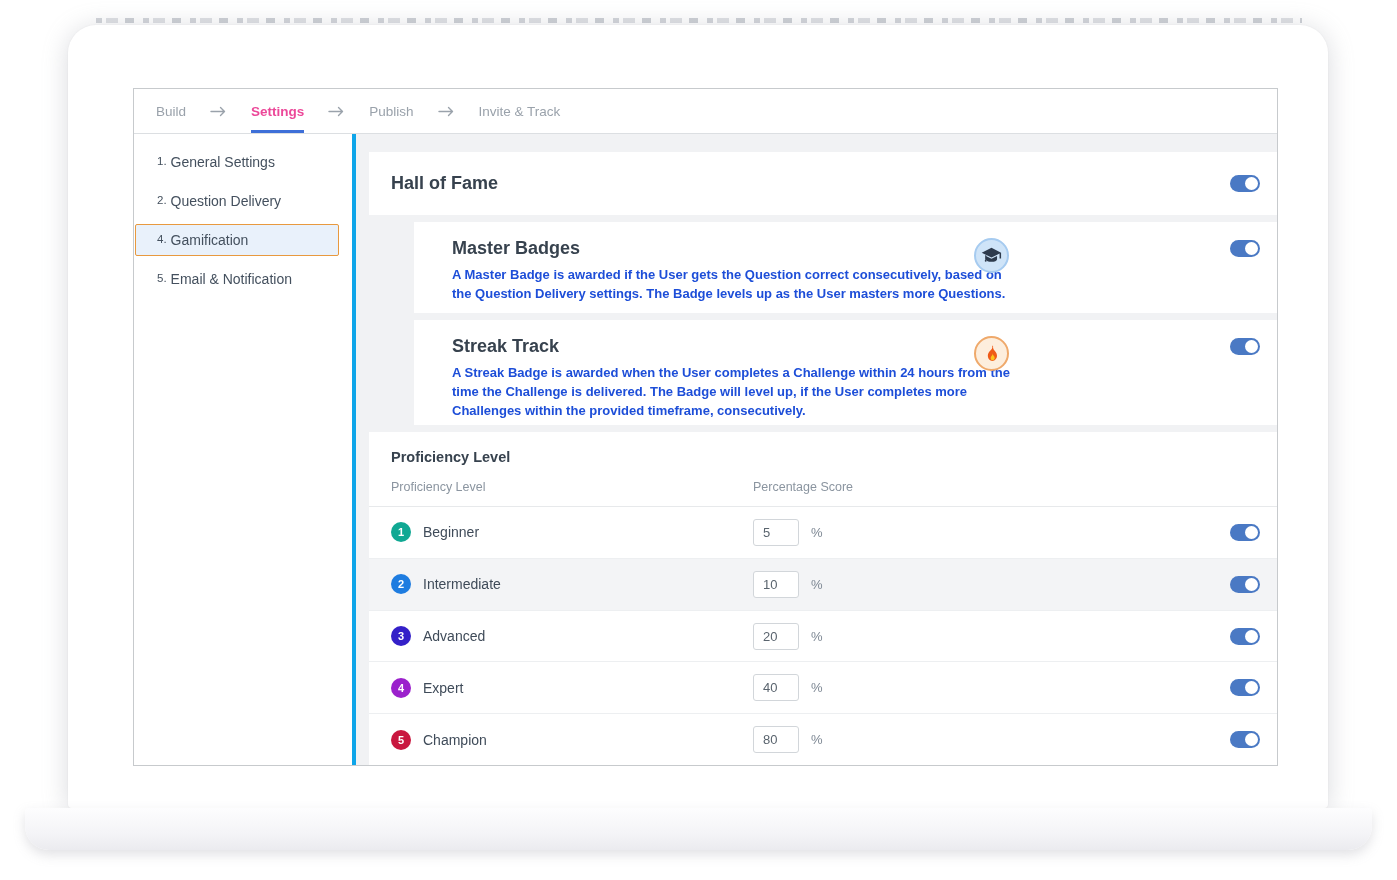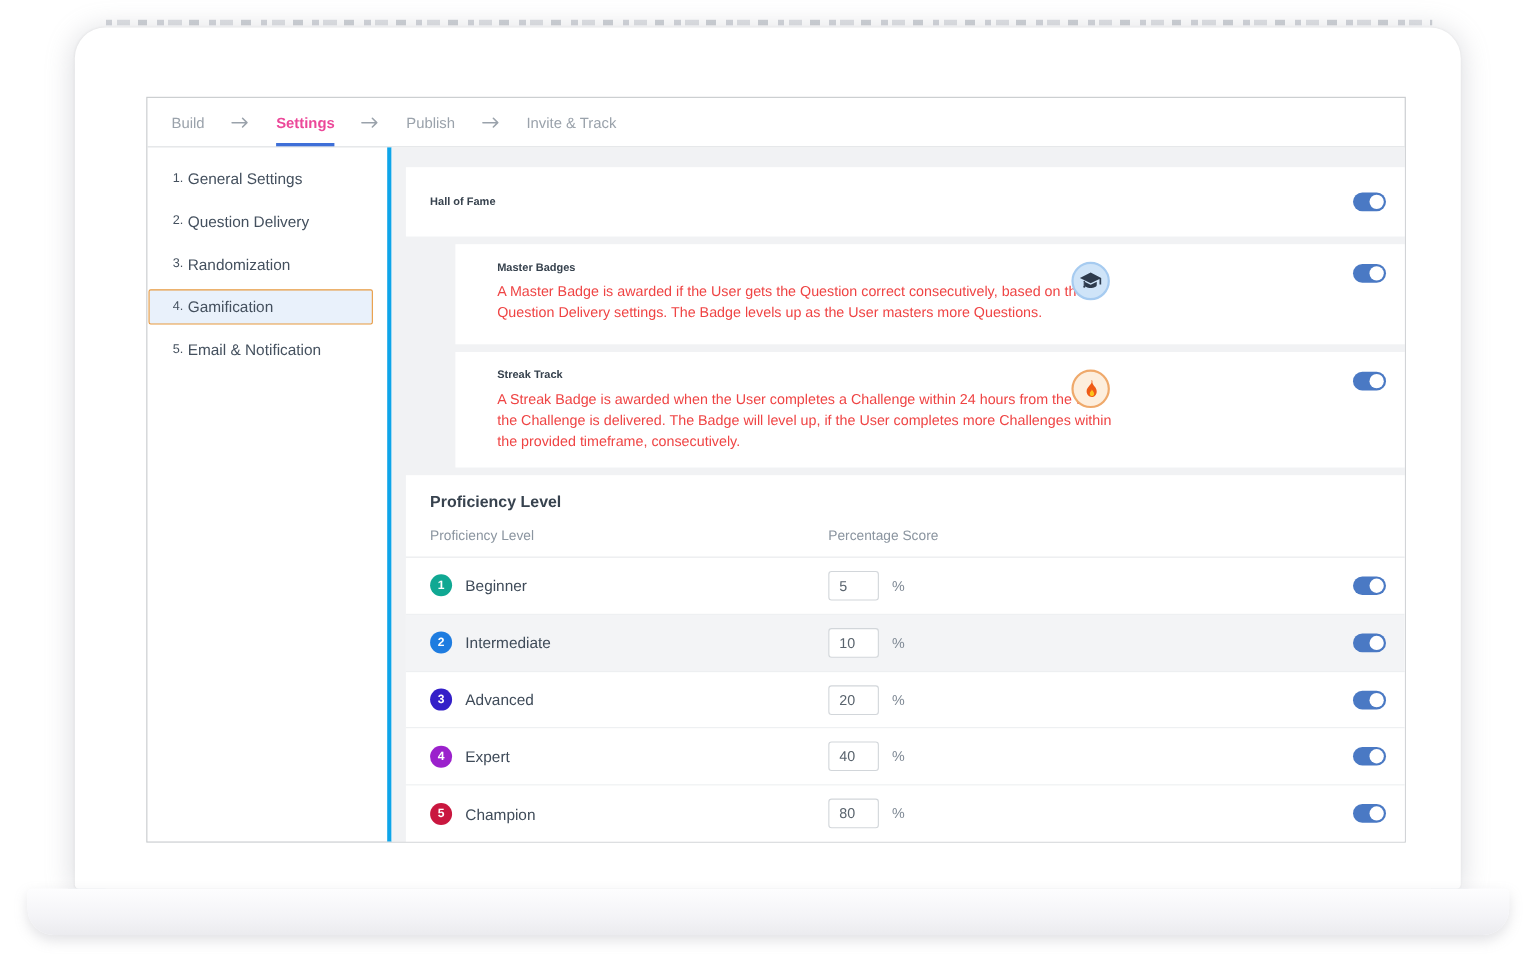--- a/index.html
+++ b/index.html
@@ -43,26 +43,26 @@
   .side-item .num { font-size:11.5px; position:relative; top:-2px; margin-right:4px; }
   .side-item.active { background:#e9f1fb; border-color:#e8993f; }
 
   
   .content { flex:1; background:#f1f2f4; padding:18px 0 0 13px;
     display:flex; flex-direction:column; gap:7px; min-height:0; }
   .card { background:#fff; }
 
   .row-simple { height:63px; flex:0 0 63px; display:flex; align-items:center;
     justify-content:space-between; padding:0 17px 0 22px; }
-  .card-title { font-size:10px; font-weight:700; color:#37424e; }
+  .card-title { font-size:18px; font-weight:700; color:#37424e; }
 
   .badge-card { position:relative; padding:16px 17px 0 38px;margin-left:45px; }
   .badge-card.master { height:91px; flex:0 0 91px; }
   .badge-card.streak { height:105px; flex:0 0 105px; }
-  .badge-desc { margin-top:7px; font-size:13px; line-height:1.45; color:#ef4444; max-width:565px; }
+  .badge-desc { margin-top:7px; font-size:13px; line-height:1.45; color:#1d4ed8; max-width:565px;font-weight:bold; }
   .badge-art { position:absolute; left:560px; top:16px; width:35px; height:35px; border-radius:50%;
     display:flex; align-items:center; justify-content:center; }
   .badge-art.master-art { background:#cfe4f8; border:2px solid #a6cbf0; }
   .badge-art.streak-art { background:#fdeedd; border:2px solid #efa96b; }
   .badge-card .toggle { position:absolute; right:17px; top:18px; }
 
   
   .toggle { width:30px; height:17px; border-radius:9px; background:#c4c9cf; position:relative; cursor:pointer; flex:0 0 30px; }
   .toggle.on { background:#4a79c4; }
   .toggle .knob { position:absolute; top:2px; left:2px; width:13px; height:13px; border-radius:50%; background:#fff; }
@@ -123,23 +123,20 @@
 
     <div class="panel-body">
 
       <div class="sidebar">
         <div class="side-item">
           <span class="num">1.</span><span>General Settings</span>
         </div>
         <div class="side-item">
           <span class="num">2.</span><span>Question Delivery</span>
         </div>
-        <div class="side-item">
-          <span class="num">3.</span><span>Randomization</span>
-        </div>
         <div class="side-item active">
           <span class="num">4.</span><span>Gamification</span>
         </div>
         <div class="side-item">
           <span class="num">5.</span><span>Email &amp; Notification</span>
         </div>
       </div>
 
       <div class="content">
 

